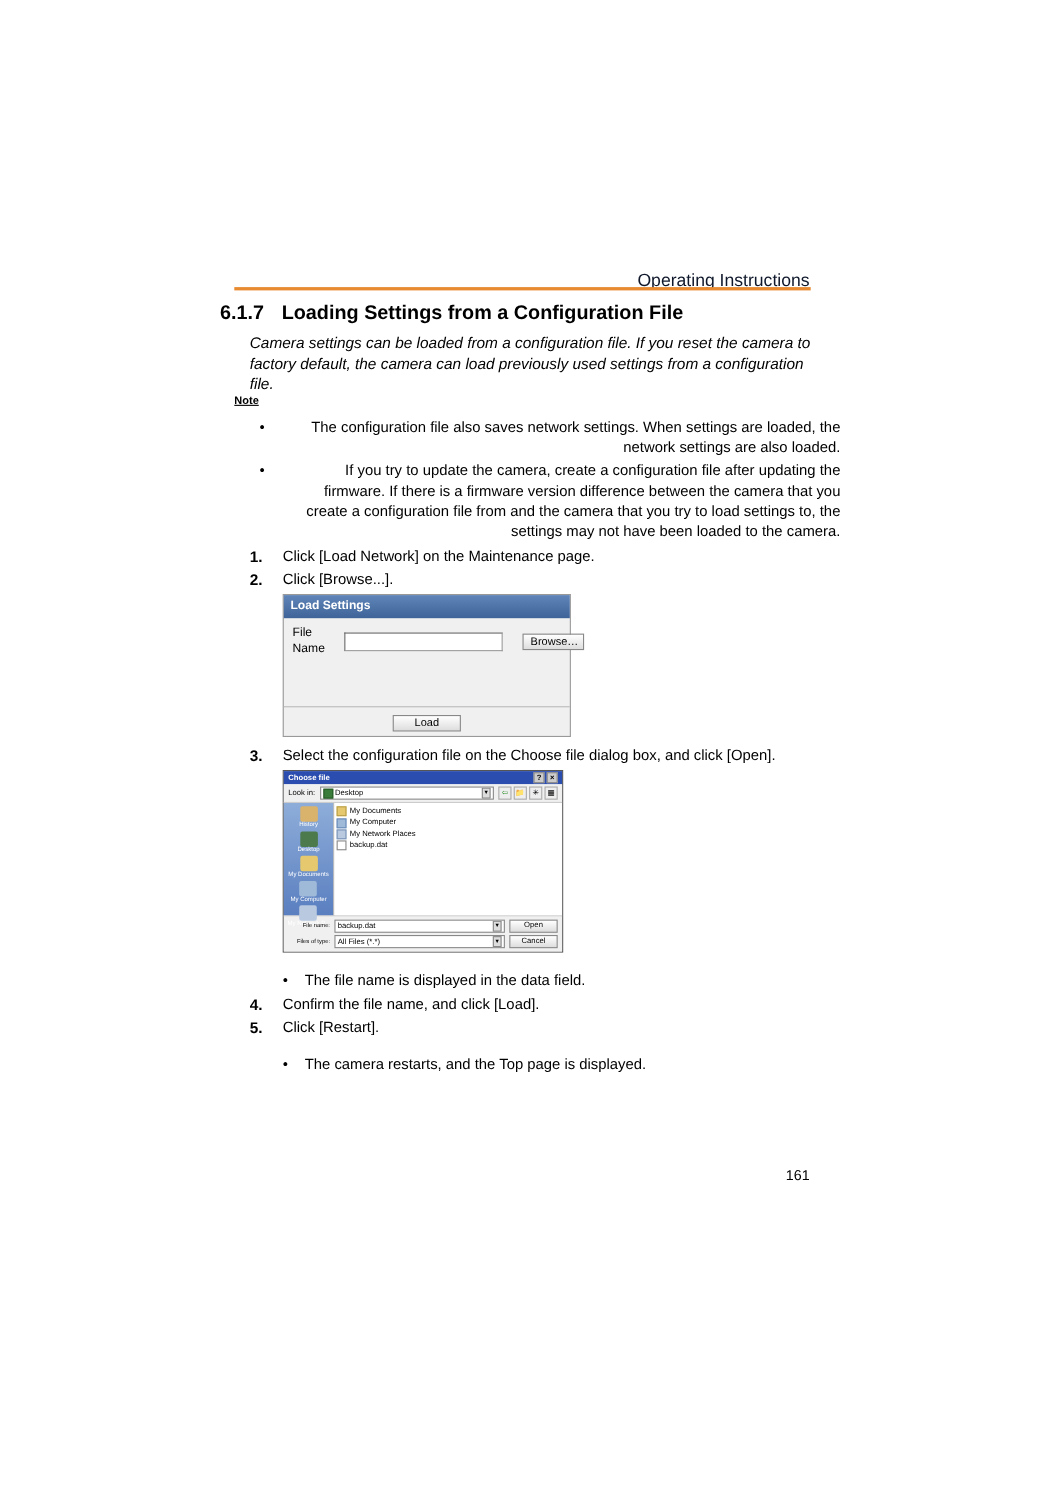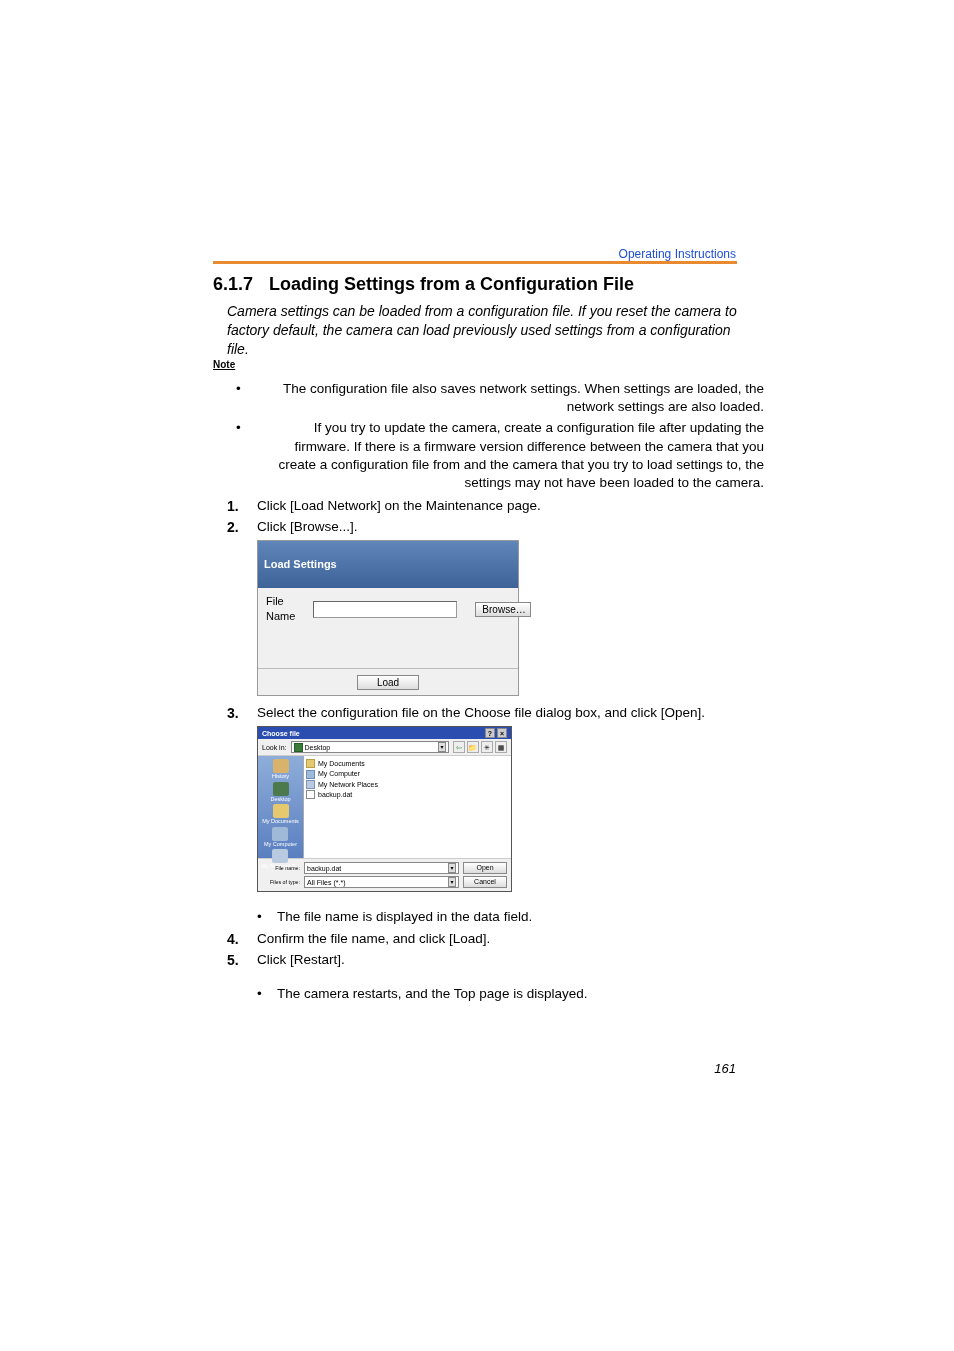--- a/index.html
+++ b/index.html
@@ -7,35 +7,35 @@
       font-family: Arial, Helvetica, sans-serif;
       background: #fff;
       width: 954px;
       height: 1351px;
       position: relative;
     }
     .page-header-title {
       position: absolute;
       top: 247px;
       right: 218px;
-      font-size: 12px;
-      color: #1d4ed8;
+      font-size: 16px;
+      color: #0f172a;
     }
     .orange-rule {
       position: absolute;
       top: 261px;
       left: 213px;
       width: 524px;
       height: 3px;
       background: #e88a2f;
     }
     .section-heading {
       position: absolute;
       top: 274px;
-      left: 213px;
+      left: 200px;
       font-size: 18px;
       font-weight: bold;
       display: flex;
       gap: 16px;
     }
     .intro {
       position: absolute;
       top: 302px;
       left: 227px;
       width: 510px;
@@ -103,21 +103,21 @@
       width: 262px;
       border: 1px solid #999;
       background: #f0f0f0;
     }
     .load-settings-title {
       background: #476fa6;
       background: linear-gradient(#5f85b9, #3e6398);
       color: #fff;
       font-size: 11px;
       font-weight: bold;
-      padding: 16px 6px;
+      padding: 3px 6px;
     }
     .load-settings-body {
       padding: 6px 8px 24px 8px;
       display: flex;
       align-items: center;
       gap: 18px;
     }
     .ls-label { font-size: 11px; }
     .ls-input {
       flex: 1;
@@ -274,21 +274,20 @@
       content: "•";
       position: absolute;
       left: 0;
     }
 
     .page-number {
       position: absolute;
       bottom: 275px;
       right: 218px;
       font-size: 13px;
-      font-style: italic;
     }
   </style>
 </head>
 <body>
 
 <div class="page-header-title">Operating Instructions</div>
 <div class="orange-rule"></div>
 
 <div class="section-heading">
   <span>6.1.7</span>

